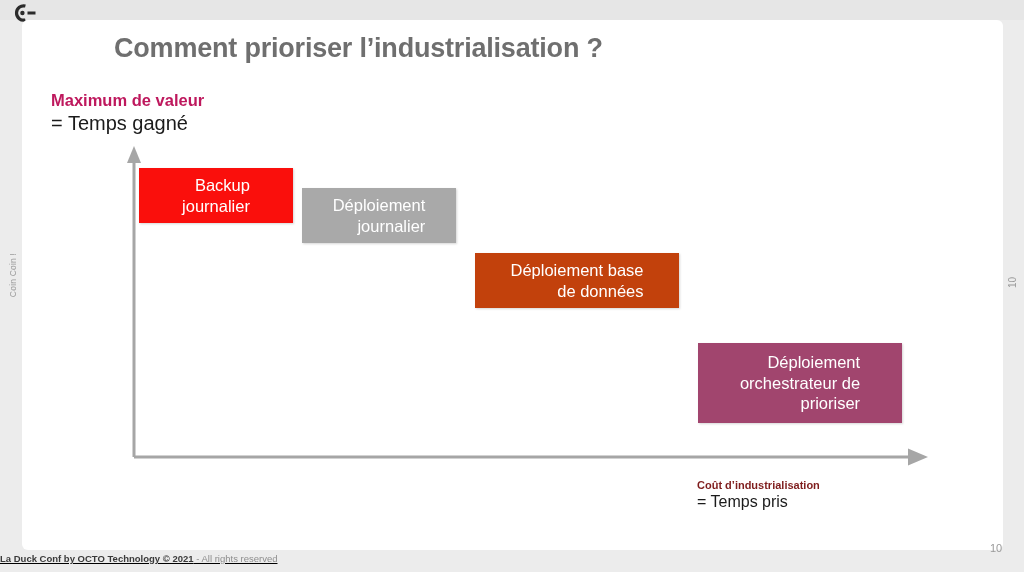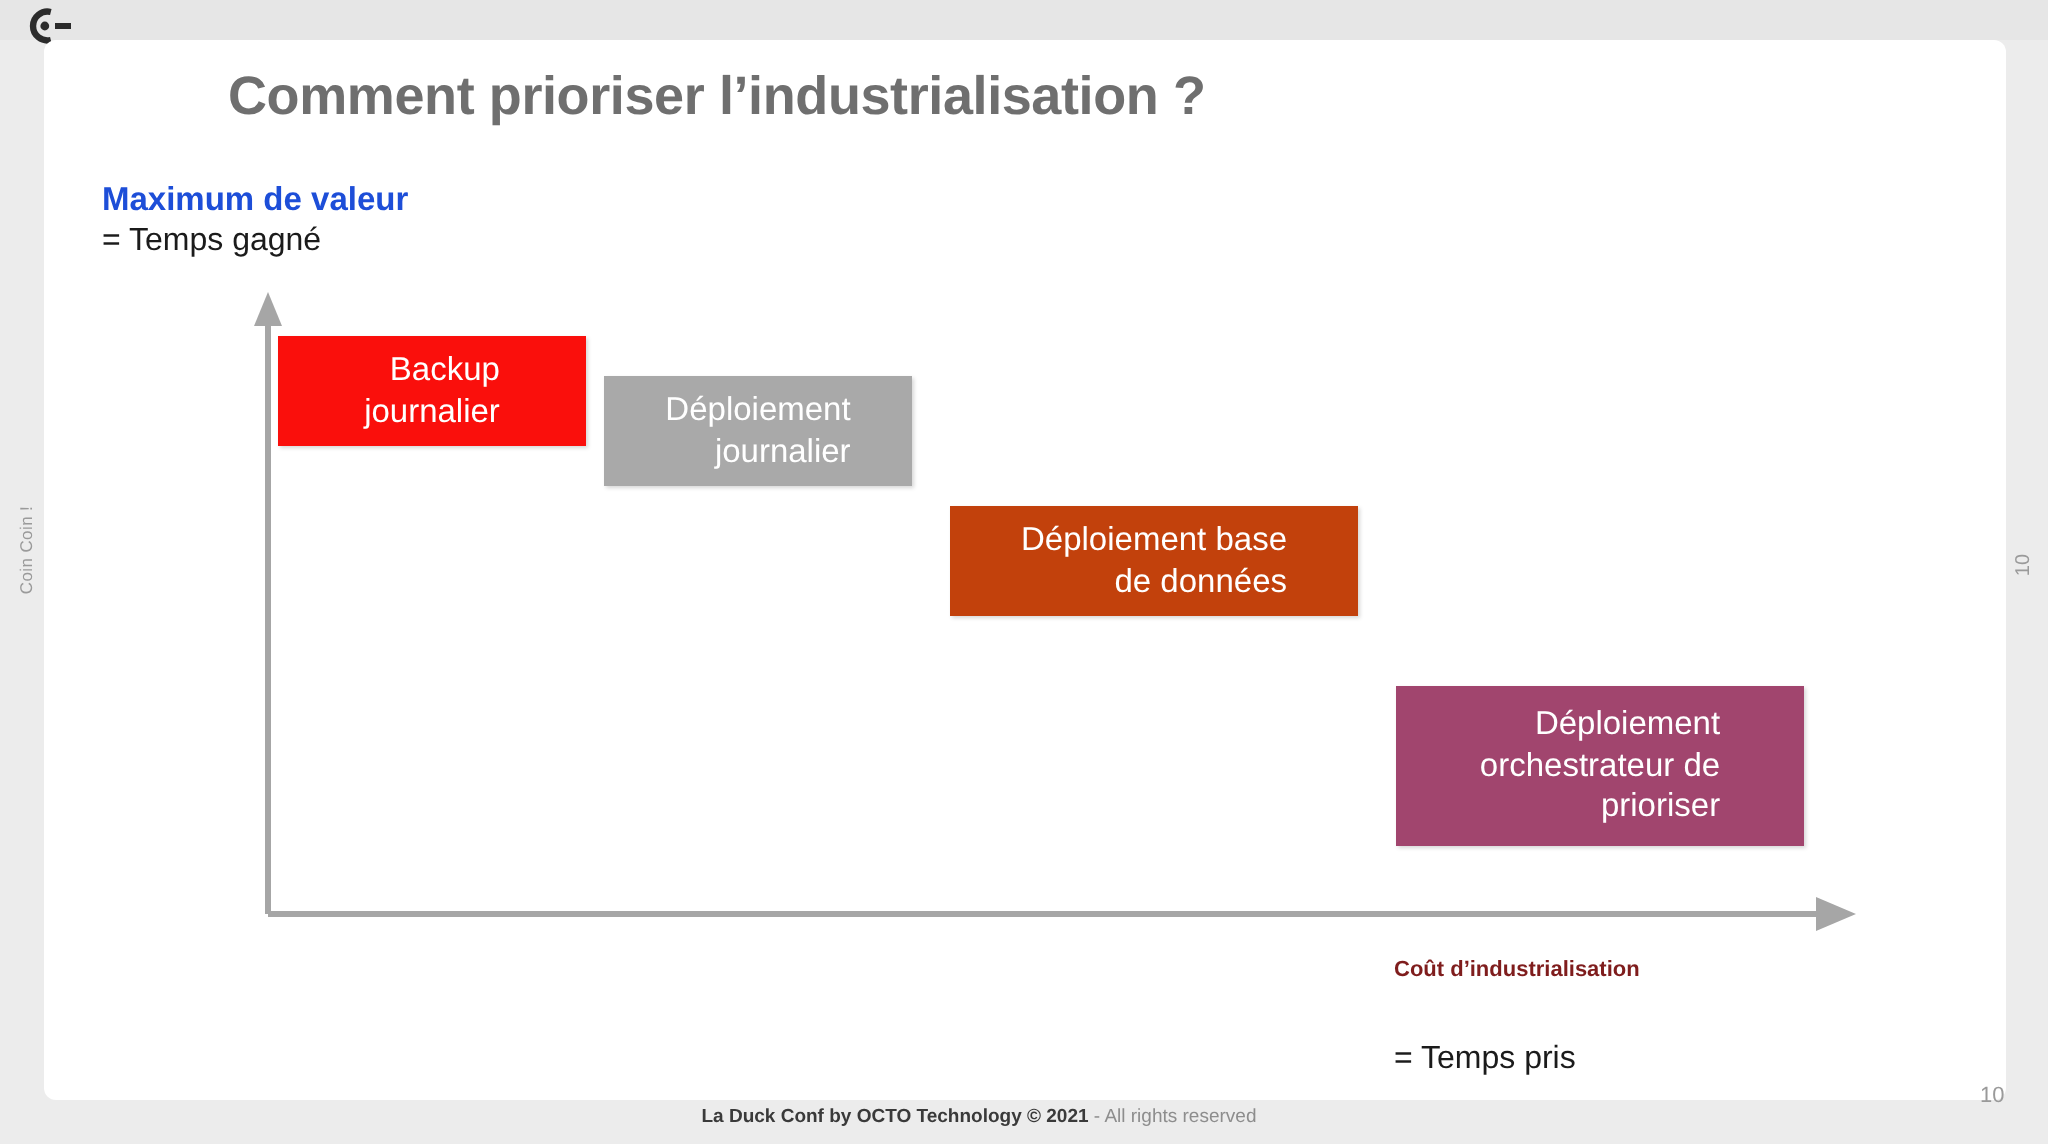--- a/index.html
+++ b/index.html
@@ -97,50 +97,49 @@
     position: absolute;
     left: 29px;
     top: 70px;
     line-height: 1.28;
     white-space: nowrap;
   }
   #y-axis-caption .strong {
     display: block;
     font-size: 16.5px;
     font-weight: bold;
-    color: #1d4ed8;
+    color: #be185d;
     text-align: center;
   }
   #y-axis-caption .sub {
+    display: block;
+    font-size: 20px;
+    font-weight: normal;
+    color: #1b1b1b;
+  }
+
+  
+  #x-axis-caption {
+    position: absolute;
+    left: 675px;
+    top: 458px;
+    line-height: 1.28;
+    white-space: nowrap;
+  }
+  #x-axis-caption .strong {
+    display: block;
+    font-size: 11px;
+    font-weight: bold;
+    color: #7f1d1d;
+  }
+  #x-axis-caption .sub {
     display: block;
     font-size: 16px;
     font-weight: normal;
     color: #1b1b1b;
-  }
-
-  
-  #x-axis-caption {
-    position: absolute;
-    left: 675px;
-    top: 458px;
-    line-height: 1.28;
-    white-space: nowrap;
-  }
-  #x-axis-caption .strong {
-    display: block;
-    font-size: 11px;
-    font-weight: bold;
-    color: #7f1d1d;
-  }
-  #x-axis-caption .sub {
-    display: block;
-    font-size: 16px;
-    font-weight: normal;
-    color: #1b1b1b;
-    margin-top: 28px;
   }
 
   
   #axes-svg {
     position: absolute;
     left: 0; top: 0;
     width: 981px; height: 530px;
     pointer-events: none;
   }
 
@@ -158,25 +157,26 @@
     padding: 2px 6px;
     box-shadow: 1px 1px 2px rgba(0,0,0,0.16);
   }
 
   
   #slide-footer {
     position: absolute;
     left: 0;
     top: 553px;
     width: 1003px;
-    text-align: center;
+    text-align: left;
     padding-right: 24px;
     box-sizing: border-box;
     font-size: 9.5px;
     white-space: nowrap;
+    text-decoration: underline;
   }
   #slide-footer .bold {
     font-weight: bold;
     color: #3a3a3a;
   }
   #slide-footer .light {
     font-weight: normal;
     color: #8d8d8d;
   }
   #footer-page-number {

